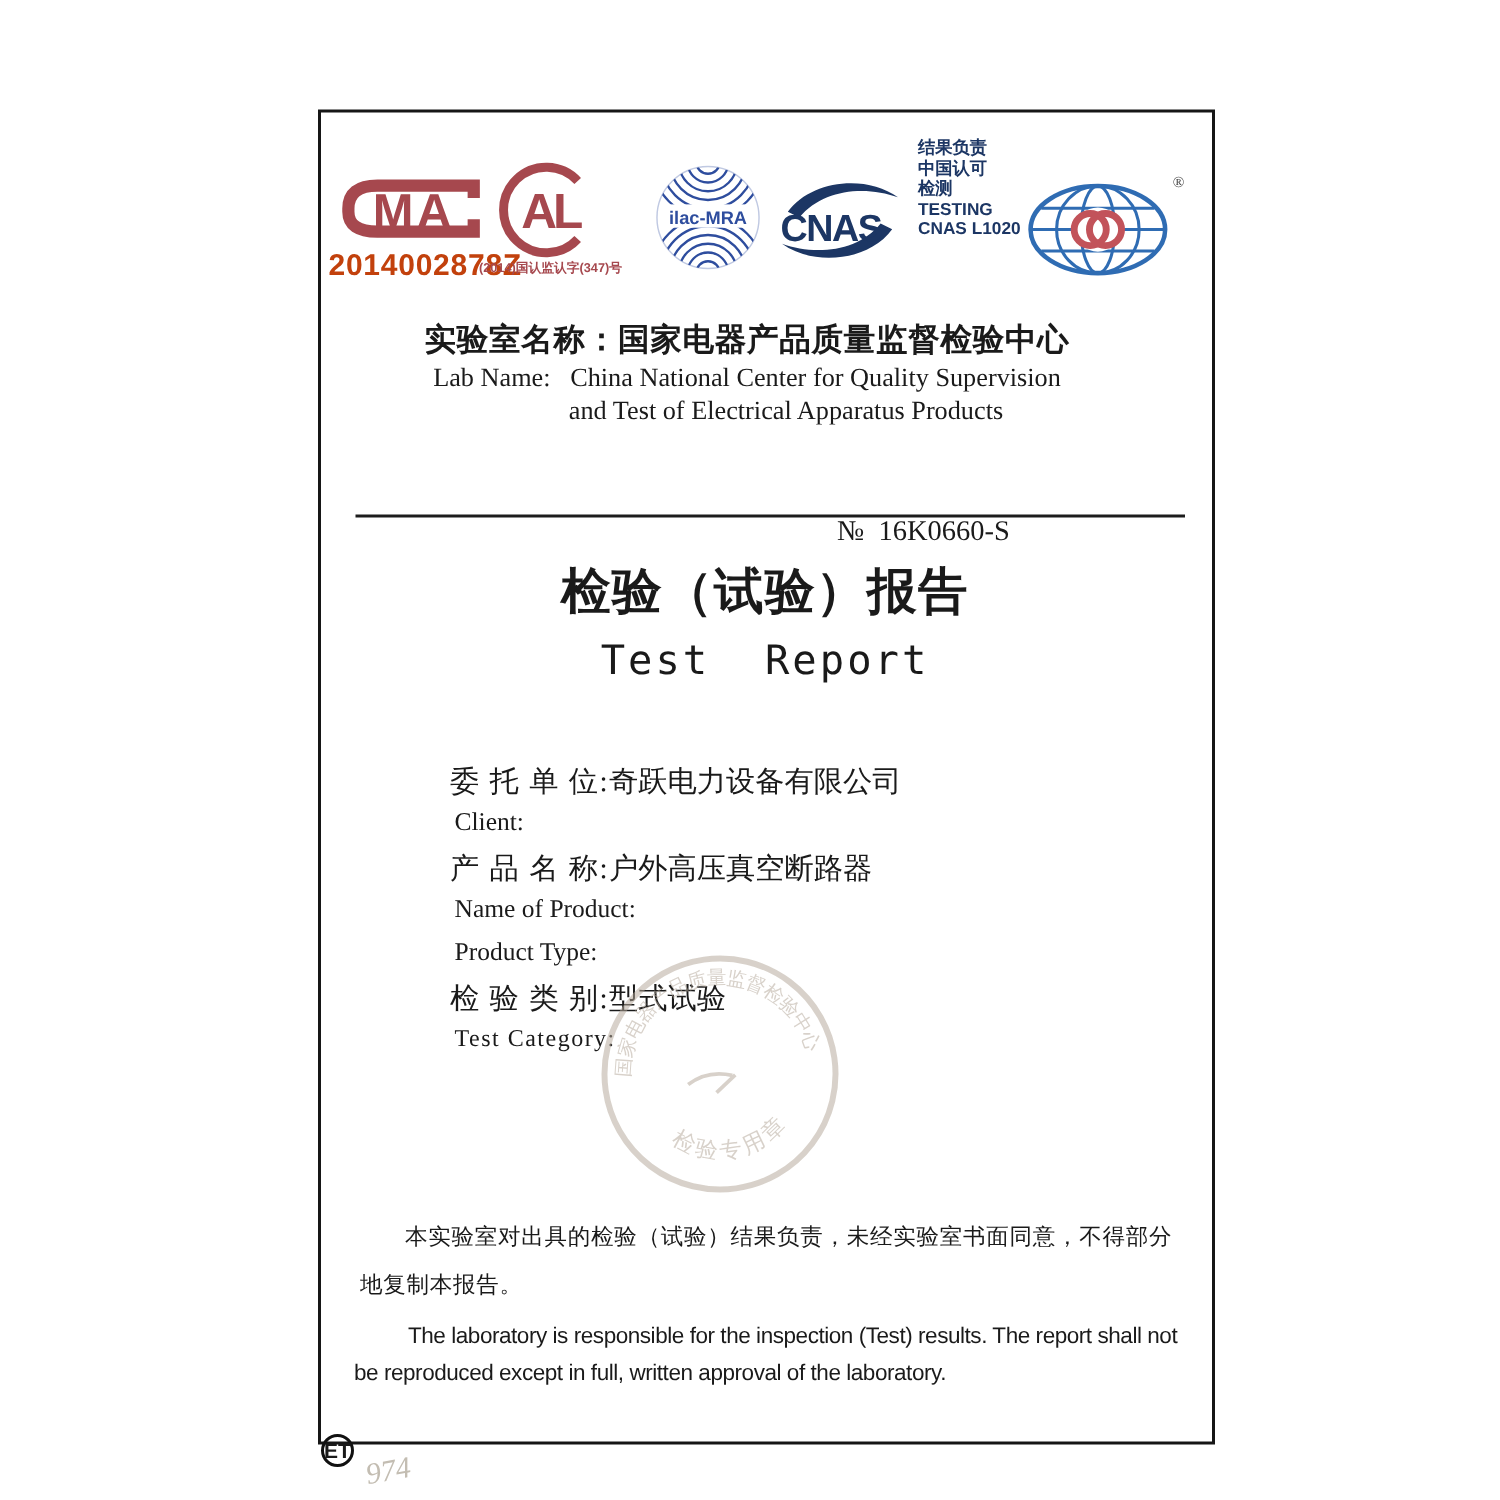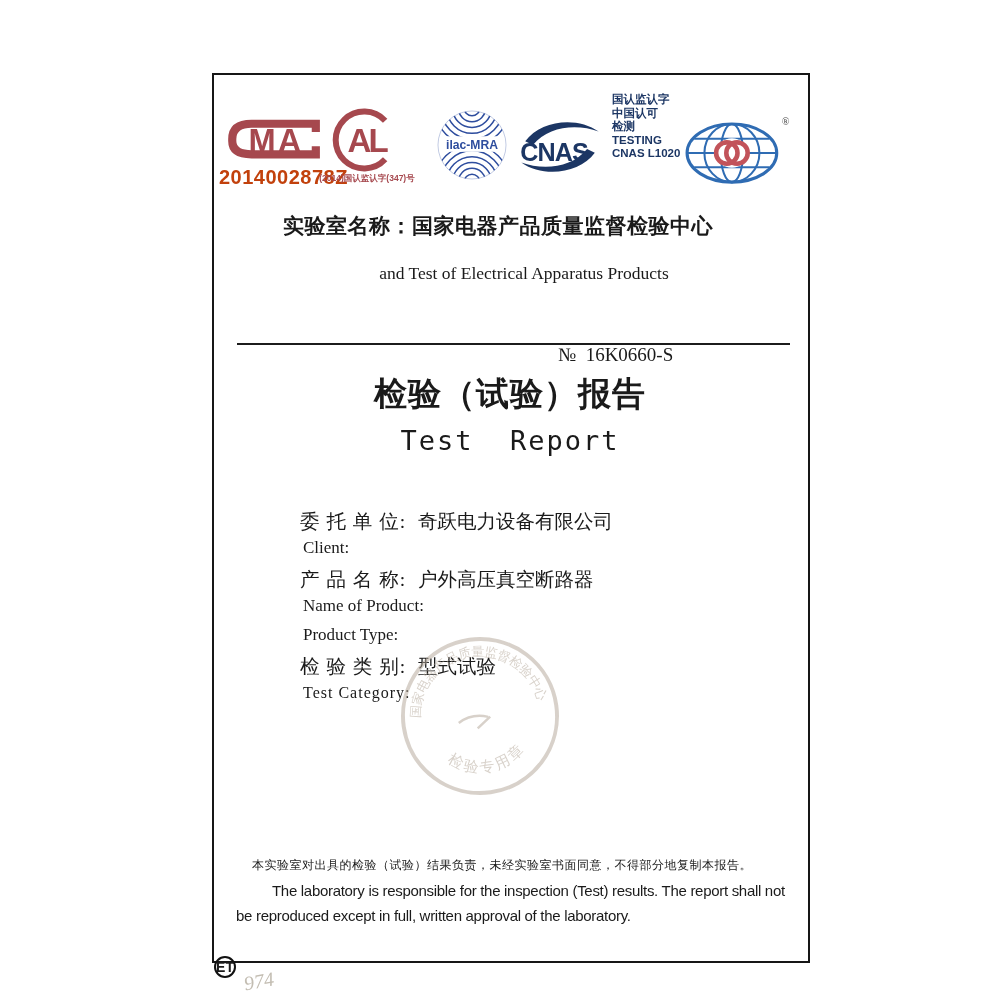--- a/index.html
+++ b/index.html
@@ -36,32 +36,32 @@
   .title-cn{left:212px;top:372px;width:596px;text-align:center;font-size:33px;
             font-weight:bold;letter-spacing:1px;font-family:"Liberation Sans",sans-serif;}
   .title-en{left:212px;top:425px;width:596px;text-align:center;font-size:27px;
             font-family:"DejaVu Sans Mono",monospace;white-space:pre;letter-spacing:2px;}
 
   
   .fields{left:300px;top:507px;width:480px;}
   .field{margin-bottom:5px;}
   .field .cn{font-size:19.5px;line-height:29px;}
   .field .cn .lbl{letter-spacing:1px;}
-  .field .cn .val{margin-left:12px;}
+  .field .cn .val{}
   .field .en{font-size:17px;line-height:24px;padding-left:3px;}
   .field .en.mono{font-family:Liberation Serif, serif;font-size:16px;letter-spacing:1px;}
 
   
   .stamp{left:380px;top:616px;width:200px;height:200px;opacity:.52;
          transform:rotate(-8deg);pointer-events:none;}
   .stamp text{fill:#B5A99B;font-family:"Liberation Serif",serif;}
 
   
-  .disc-cn{left:228px;top:809px;width:556px;font-size:12px;line-height:32px;
-           letter-spacing:.5px;text-indent:2em;margin-top:40px;}
+  .disc-cn{left:240px;top:809px;width:556px;font-size:15px;line-height:32px;
+           letter-spacing:.5px;text-indent:2em;}
   .disc-en{left:236px;top:878px;width:560px;font-size:15px;line-height:25px;
            letter-spacing:-.3px;text-indent:36px;font-family:"Liberation Sans",sans-serif;}
 
   
   .et-mark{left:214px;top:956px;width:18px;height:18px;border:2px solid #111;
            border-radius:50%;display:flex;align-items:center;justify-content:center;
            font-family:"Liberation Sans",sans-serif;font-size:14px;font-weight:bold;}
   .handwritten{left:244px;top:970px;font-size:20px;font-style:italic;color:#c3bdb2;
                transform:rotate(-10deg);font-family:"Liberation Serif",serif;}
 </style>
@@ -108,21 +108,21 @@
     <circle cx="36" cy="36" r="35" fill="none" stroke="#2E4D9E" stroke-opacity=".3"></circle>
     <text x="36" y="40.5" text-anchor="middle" font-family="Liberation Sans,sans-serif" font-weight="bold" font-size="12.5" fill="#2E4D9E">ilac-MRA</text>
   </svg>
 
   <svg class="abs cnas-svg" width="86" height="58" viewBox="0 0 88 60">
     <path d="M8 24 C24 2 62 -2 84 14 C62 6 32 8 16 28 Z" fill="#1C3664"></path>
     <path d="M80 36 C64 58 26 62 4 46 C26 54 56 52 72 32 Z" fill="#1C3664"></path>
     <text x="3" y="44" font-family="Liberation Sans,sans-serif" font-weight="bold" font-size="26" fill="#1C3664" letter-spacing="-1">CNAS</text>
   </svg>
   <div class="abs cnas-text">
-    <div>国认监认字</div>
+    <div>结果负责</div>
     <div>中国认可</div>
     <div>检测</div>
     <div>TESTING</div>
     <div>CNAS L1020</div>
   </div>
 
   <svg class="abs globe-svg" width="106" height="72" viewBox="0 0 104 70">
     <g stroke="#2F6CB3" fill="none">
       <ellipse cx="47" cy="38" rx="44" ry="28.5" stroke-width="3"></ellipse>
       <ellipse cx="47" cy="38" rx="27" ry="28.5" stroke-width="2"></ellipse>
@@ -131,20 +131,21 @@
       <line x1="3" y1="38" x2="91" y2="38" stroke-width="2"></line>
       <line x1="10" y1="52" x2="84" y2="52" stroke-width="2"></line>
     </g>
     <circle cx="47" cy="38" r="14.5" fill="#ffffff"></circle>
     <circle cx="42" cy="38" r="10.5" fill="none" stroke="#C2535A" stroke-width="4.5"></circle>
     <circle cx="52" cy="38" r="10.5" fill="none" stroke="#C2535A" stroke-width="4.5"></circle>
     <text x="96" y="10" font-size="10" fill="#444">®</text>
   </svg>
 
   <div class="abs lab-cn">实验室名称：国家电器产品质量监督检验中心</div>
+  <div class="abs lab-en1">Lab Name:   China National Center for Quality Supervision</div>
   <div class="abs lab-en2">and Test of Electrical Apparatus Products</div>
 
   <div class="abs report-no">№  16K0660-S</div>
   <div class="abs rule"></div>
 
   <div class="abs title-cn">检验（试验）报告</div>
   <div class="abs title-en">Test  Report</div>
 
   <div class="abs fields">
     <div class="field">

